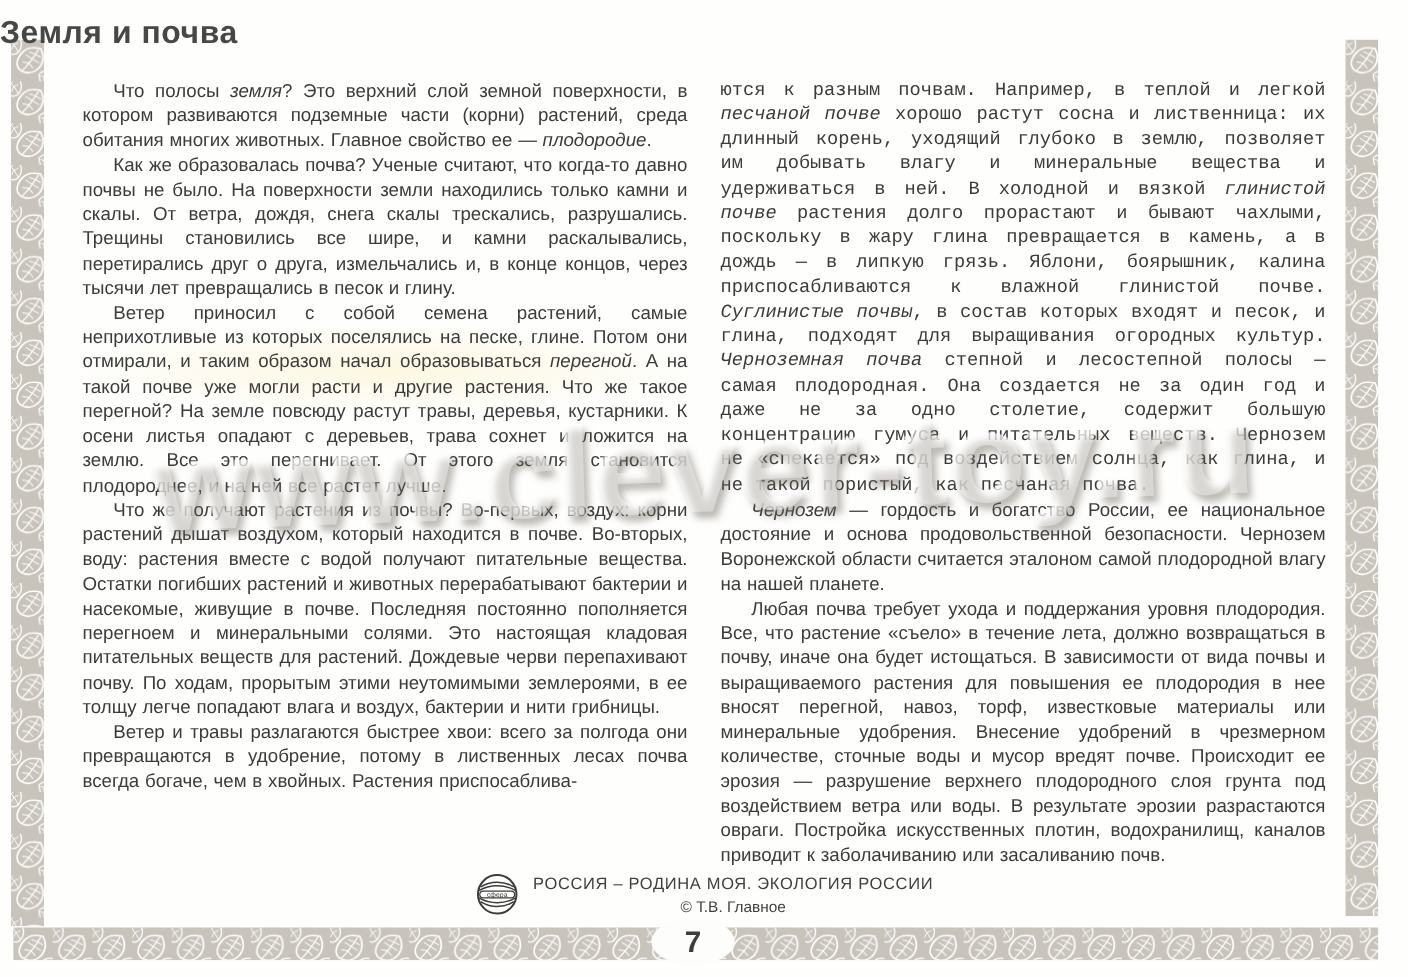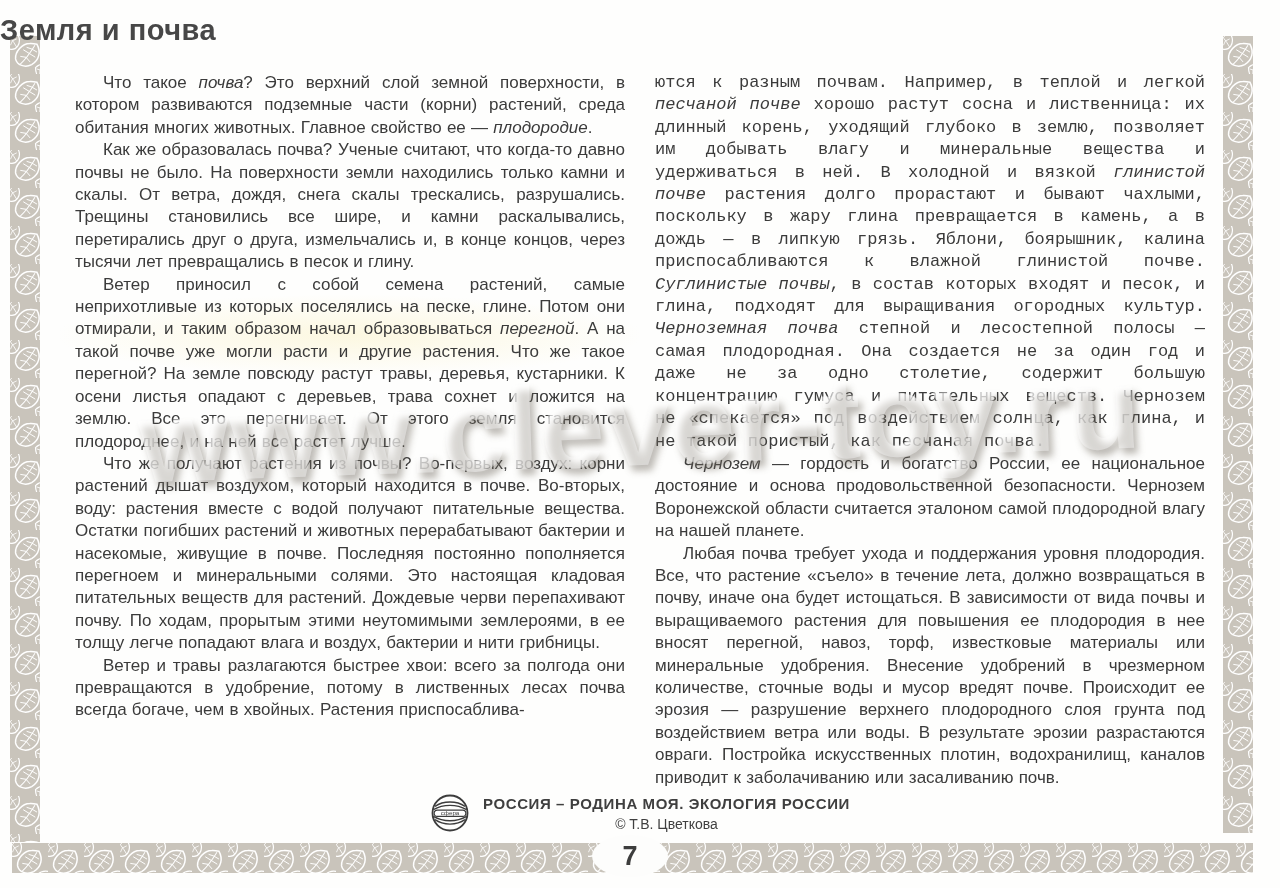--- a/index.html
+++ b/index.html
@@ -34,21 +34,21 @@
     font-size:116px; font-weight:bold; white-space:nowrap; letter-spacing:1px;
     color:rgba(255,255,255,0.40);
     text-shadow:4px 6px 7px rgba(110,104,94,0.45), -1px -1px 1px rgba(255,255,255,0.55);
     transform:rotate(-2deg); pointer-events:none;
   }
   .footer {
     position:absolute; left:0; top:793px; width:100%;
     display:flex; justify-content:center; align-items:center; gap:13px;
   }
   .imprint { text-align:center; }
-  .series-title { font-size:15px; font-weight:bold; color:#3f3f3f; letter-spacing:0.6px;text-align:center; }
+  .series-title { font-size:15px; font-weight:normal; color:#3f3f3f; letter-spacing:0.6px;text-align:center; }
   .copyright { font-size:14px; color:#3f3f3f; margin-top:4px; }
   .page-number-badge {
     position:absolute; left:592px; top:835px; width:76px; height:42px;
     background:#fdfdfc; border-radius:50%;
     display:flex; align-items:center; justify-content:center;
     font-size:27px; font-weight:bold; color:#3d3d3d;
   }
 </style>
 </head>
 <body>
@@ -82,21 +82,21 @@
     <rect width="1241" height="30" fill="#c9c4bb"></rect>
       <rect width="1241" height="30" fill="url(#leafpat)"></rect>
   </svg>
 
   <div class="highlight"></div>
 
   <h1 class="page-title">Земля и почва</h1>
 
   <div class="columns">
     <div class="col">
-        <p><span>Что такое </span><i>почва</i><span>? Это верхний слой земной поверхности, в котором развиваются подземные части (корни) растений, среда обитания многих животных. Главное свойство ее — </span><i>плодородие</i><span>.</span></p>
+        <p><span>Что полосы </span><i>земля</i><span>? Это верхний слой земной поверхности, в котором развиваются подземные части (корни) растений, среда обитания многих животных. Главное свойство ее — </span><i>плодородие</i><span>.</span></p>
         <p><span>Как же образовалась почва? Ученые считают, что когда-то давно почвы не было. На поверхности земли находились только камни и скалы. От ветра, дождя, снега скалы трескались, разрушались. Трещины становились все шире, и камни раскалывались, перетирались друг о друга, измельчались и, в конце концов, через тысячи лет превращались в песок и глину.</span></p>
         <p><span>Ветер приносил с собой семена растений, самые неприхотливые из которых поселялись на песке, глине. Потом они отмирали, и таким образом начал образовываться </span><i>перегной</i><span>. А на такой почве уже могли расти и другие растения. Что же такое перегной? На земле повсюду растут травы, деревья, кустарники. К осени листья опадают с деревьев, трава сохнет и ложится на землю. Все это перегнивает. От этого земля становится плодороднее, и на ней все растет лучше.</span></p>
         <p><span>Что же получают растения из почвы? Во-первых, воздух: корни растений дышат воздухом, который находится в почве. Во-вторых, воду: растения вместе с водой получают питательные вещества. Остатки погибших растений и животных перерабатывают бактерии и насекомые, живущие в почве. Последняя постоянно пополняется перегноем и минеральными солями. Это настоящая кладовая питательных веществ для растений. Дождевые черви перепахивают почву. По ходам, прорытым этими неутомимыми землероями, в ее толщу легче попадают влага и воздух, бактерии и нити грибницы.</span></p>
         <p><span>Ветер и травы разлагаются быстрее хвои: всего за полгода они превращаются в удобрение, потому в лиственных лесах почва всегда богаче, чем в хвойных. Растения приспосаблива-</span></p>
       </div>
     <div class="col">
         <p class="no-indent"><span>ются к разным почвам. Например, в теплой и легкой </span><i>песчаной почве</i><span> хорошо растут сосна и лиственница: их длинный корень, уходящий глубоко в землю, позволяет им добывать влагу и минеральные вещества и удерживаться в ней. В холодной и вязкой </span><i>глинистой почве</i><span> растения долго прорастают и бывают чахлыми, поскольку в жару глина превращается в камень, а в дождь — в липкую грязь. Яблони, боярышник, калина приспосабливаются к влажной глинистой почве. </span><i>Суглинистые почвы</i><span>, в состав которых входят и песок, и глина, подходят для выращивания огородных культур. </span><i>Черноземная почва</i><span> степной и лесостепной полосы — самая плодородная. Она создается не за один год и даже не за одно столетие, содержит большую концентрацию гумуса и питательных веществ. Чернозем не «спекается» под воздействием солнца, как глина, и не такой пористый, как песчаная почва.</span></p>
         <p><i>Чернозем</i><span> — гордость и богатство России, ее национальное достояние и основа продовольственной безопасности. Чернозем Воронежской области считается эталоном самой плодородной влагу на нашей планете.</span></p>
         <p><span>Любая почва требует ухода и поддержания уровня плодородия. Все, что растение «съело» в течение лета, должно возвращаться в почву, иначе она будет истощаться. В зависимости от вида почвы и выращиваемого растения для повышения ее плодородия в нее вносят перегной, навоз, торф, известковые материалы или минеральные удобрения. Внесение удобрений в чрезмерном количестве, сточные воды и мусор вредят почве. Происходит ее эрозия — разрушение верхнего плодородного слоя грунта под воздействием ветра или воды. В результате эрозии разрастаются овраги. Постройка искусственных плотин, водохранилищ, каналов приводит к заболачиванию или засаливанию почв.</span></p>
       </div>
@@ -107,21 +107,21 @@
       <circle cx="24" cy="24" r="21" fill="none" stroke="#3c3c3c" stroke-width="2.2"></circle>
       <path d="M6,16 C16,9 32,9 42,16" fill="none" stroke="#3c3c3c" stroke-width="1.6"></path>
       <path d="M4,20 C16,13 32,13 44,20" fill="none" stroke="#3c3c3c" stroke-width="1.6"></path>
       <path d="M6,32 C16,39 32,39 42,32" fill="none" stroke="#3c3c3c" stroke-width="1.6"></path>
       <path d="M4,28 C16,35 32,35 44,28" fill="none" stroke="#3c3c3c" stroke-width="1.6"></path>
       <rect x="5" y="20.5" width="38" height="7.5" rx="3.75" fill="#ffffff" stroke="#3c3c3c" stroke-width="1.4"></rect>
       <text x="24" y="26.6" text-anchor="middle" font-size="7.5" font-family="Liberation Sans, sans-serif" fill="#3c3c3c">сфера</text>
     </svg>
     <div class="imprint">
       <div class="series-title">РОССИЯ – РОДИНА МОЯ. ЭКОЛОГИЯ РОССИИ</div>
-      <div class="copyright">© Т.В. Цветкова</div>
+      <div class="copyright">© Т.В. Главное</div>
     </div>
   </div>
 
   <div class="page-number-badge">7</div>
 
   <div class="watermark">www.clever-toy.ru</div>
 
 </div>
 
 </body></html>

